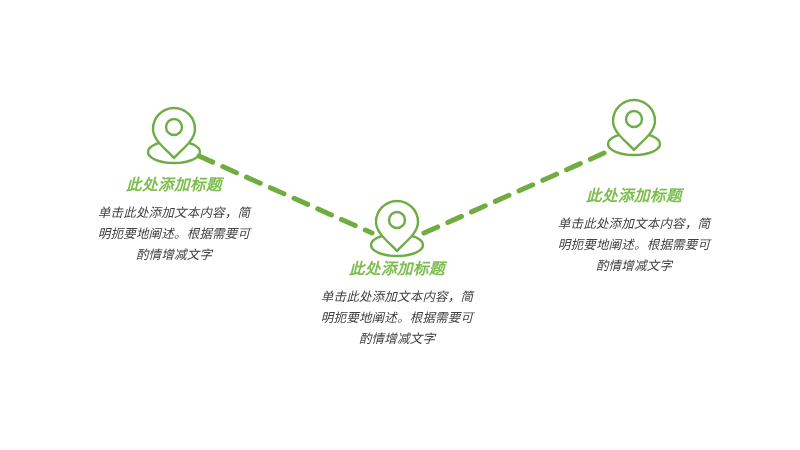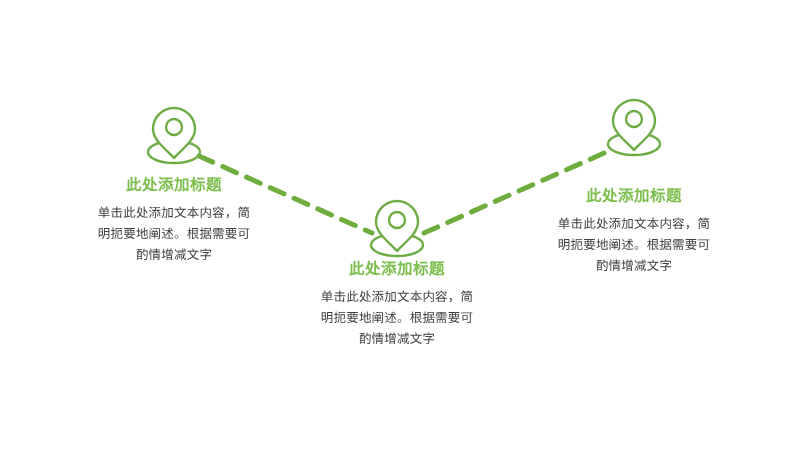--- a/index.html
+++ b/index.html
@@ -11,20 +11,21 @@
   body {
     font-family: "Liberation Sans", "DejaVu Sans", sans-serif;
   }
 
   #slide {
     position: relative;
     width: 712px;
     height: 450px;
     background: #ffffff;
     overflow: hidden;
+    font-style: italic;
   }
 
   
   #connectors {
     position: absolute;
     left: 0;
     top: 0;
     width: 800px;
     height: 450px;
     z-index: 1;

